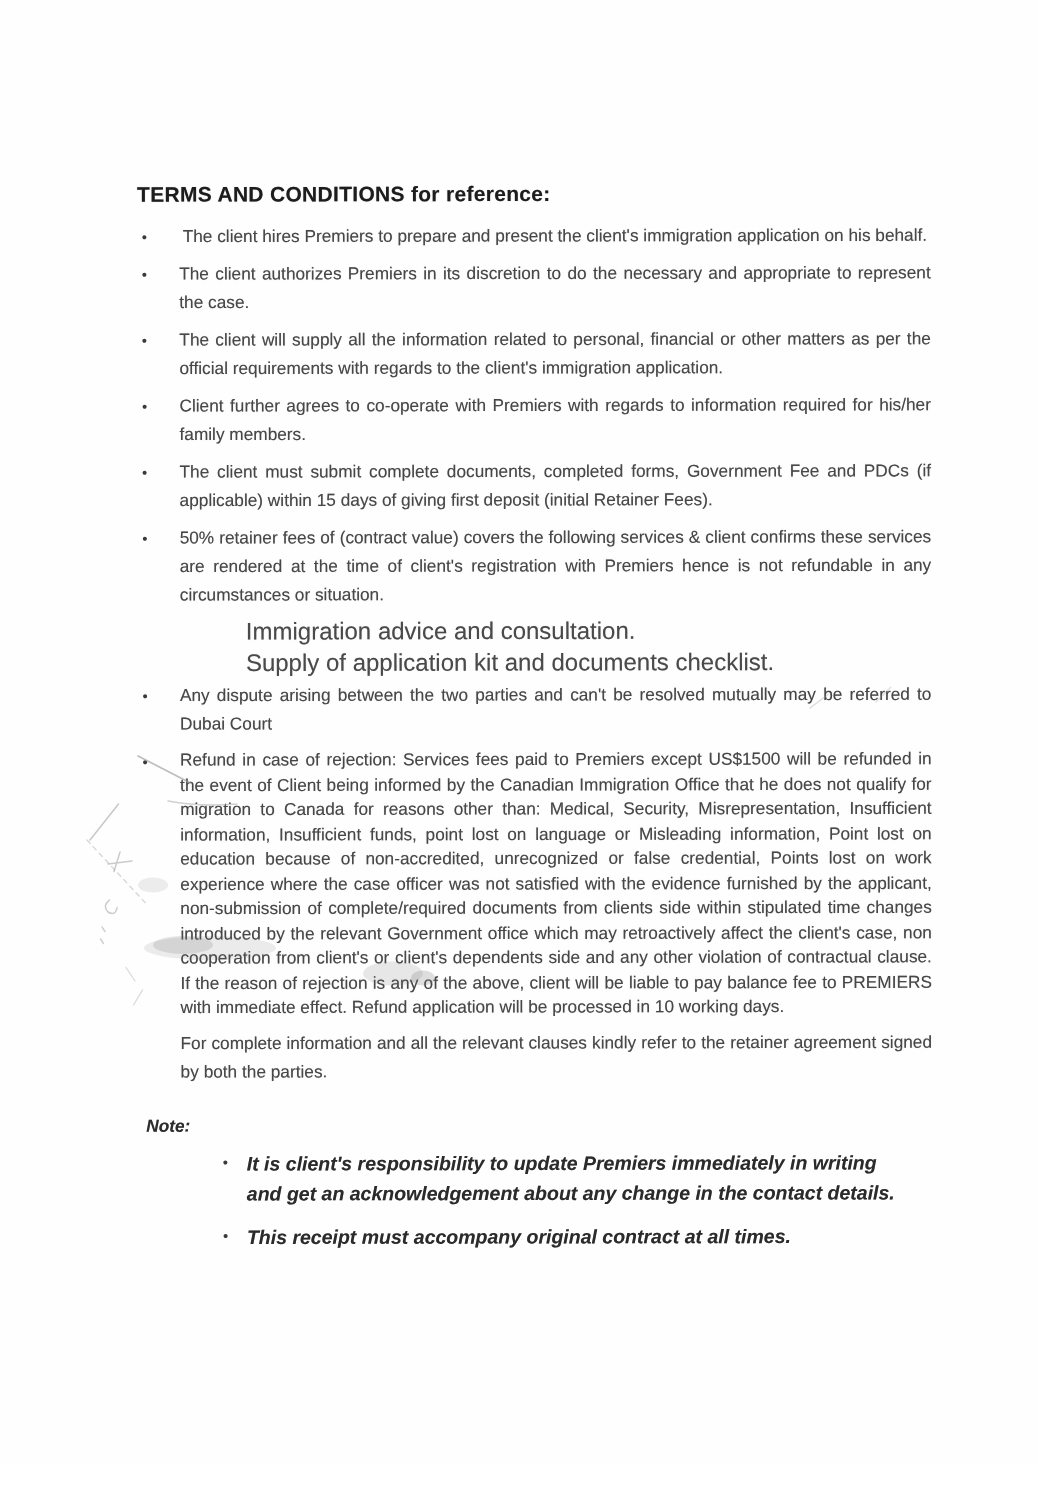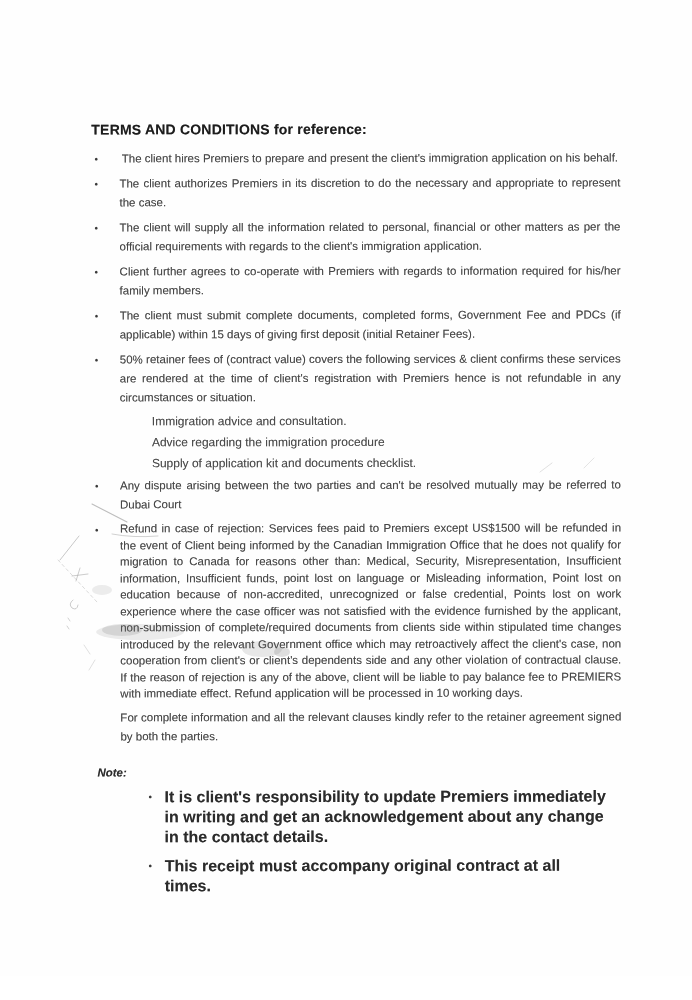--- a/index.html
+++ b/index.html
@@ -31,42 +31,42 @@
     margin:0;flex:1;
     font-size:11.5px;line-height:19px;
     text-align:justify;
     color:#474747;
     text-shadow:0 0 0.5px rgba(70,70,70,.45);
   }
   .oneline{white-space:nowrap;text-align:center;}
   .dense{line-height:16.5px;}
   .subs{margin:1px 0 2px 56px;}
   .sub{
-    margin:0 0 4px 4px;
-    font-size:12px;line-height:17px;
+    margin:0 0 4px 16px;
+    font-size:16px;line-height:17px;
     color:#4a4a4a;white-space:nowrap;
     text-shadow:0 0 0.5px rgba(70,70,70,.4);
   }
   .closing{
     margin:3px 0 0 28px;
     font-size:11.5px;line-height:19px;text-align:justify;
     color:#474747;text-shadow:0 0 0.5px rgba(70,70,70,.45);
   }
   .note{margin:20px 0 0 5px;}
   .note-label{
     margin:0 0 9px 0;
     font-size:11.5px;font-style:italic;font-weight:bold;color:#2d2d2d;
     text-shadow:0 0 0.4px rgba(45,45,45,.4);
   }
   .note-item{display:flex;margin:0 0 9px 48px;width:462px;}
   .note-dot{flex:0 0 19px;line-height:20px;}
   .ntxt{
     margin:0;width:443px;
-    font-size:16px;line-height:20px;
-    font-weight:bold;color:#2b2b2b;
+    font-size:13px;line-height:20px;
+    font-style:italic;font-weight:bold;color:#2b2b2b;
     text-shadow:0 0 0.4px rgba(43,43,43,.4);
   }
   .overlay{
     position:absolute;left:0;top:0;width:692px;height:1000px;
     pointer-events:none;
   }
 </style>
 </head>
 <body>
 
@@ -101,21 +101,20 @@
       <p class="btxt">The client must submit complete documents, completed forms, Government Fee and PDCs (if applicable) within 15 days of giving first deposit (initial Retainer Fees).</p>
     </div>
 
     <div class="bullet-item">
       <span class="dot">•</span>
       <p class="btxt">50% retainer fees of (contract value) covers the following services &amp; client confirms these services are rendered at the time of client's registration with Premiers hence is not refundable in any circumstances or situation.</p>
     </div>
 
     <div class="subs">
       <p class="sub">Immigration advice and consultation.</p>
-      <p class="sub">Advice regarding the immigration procedure</p>
       <p class="sub">Supply of application kit and documents checklist.</p>
     </div>
 
     <div class="bullet-item">
       <span class="dot">•</span>
       <p class="btxt">Any dispute arising between the two parties and can't be resolved mutually may be referred to Dubai Court</p>
     </div>
 
     <div class="bullet-item">
       <span class="dot">•</span>

